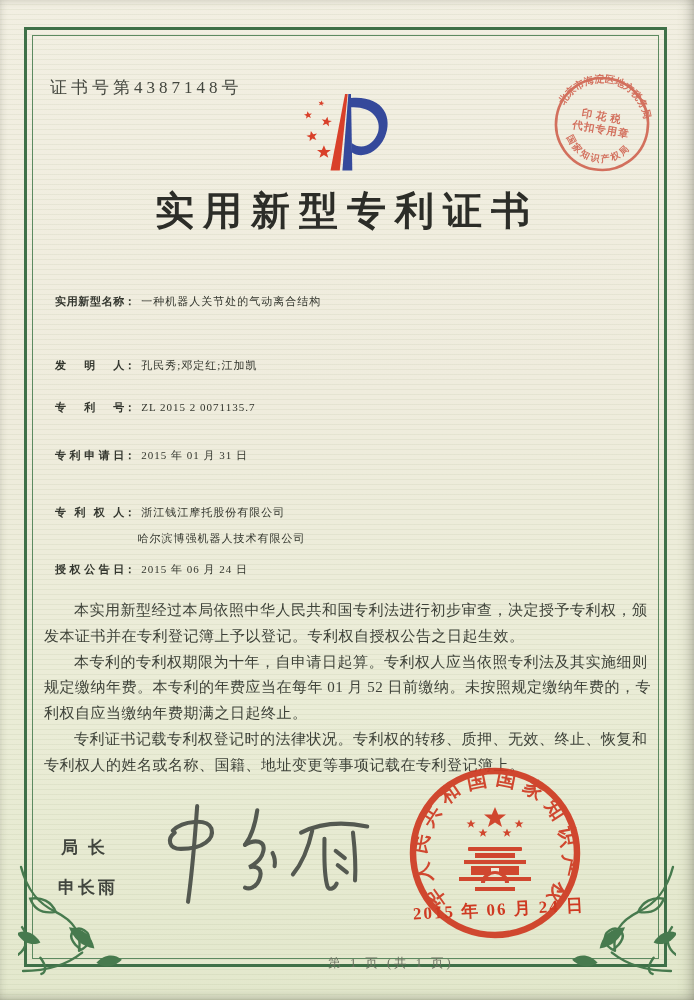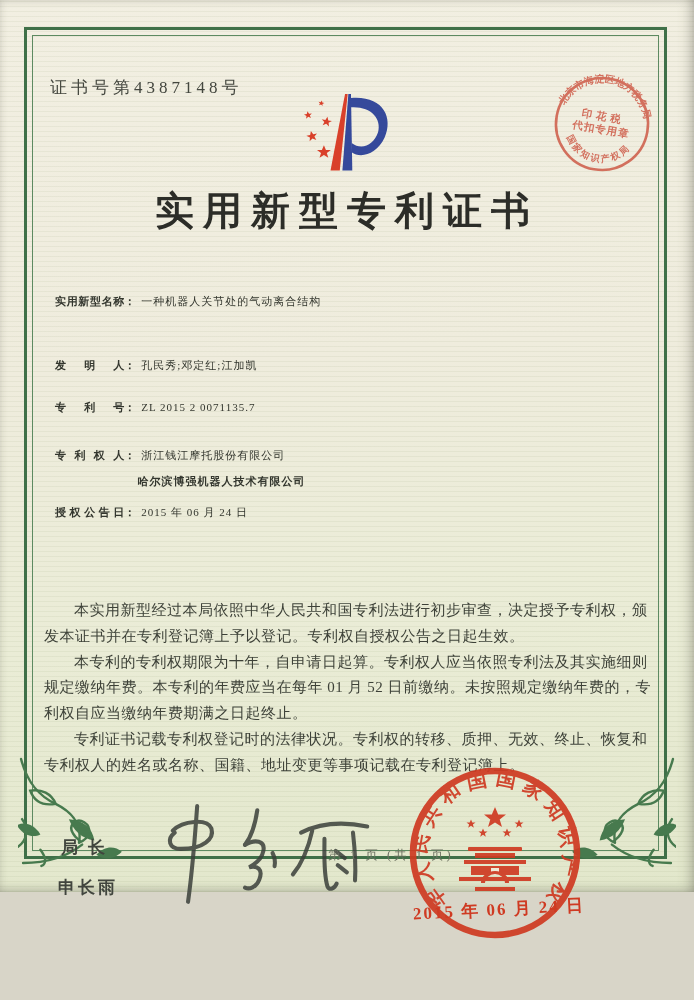--- a/index.html
+++ b/index.html
@@ -2,21 +2,21 @@
 <html><head>
 <meta charset="utf-8">
 <style>
   html,body{margin:0;padding:0;}
   body{
     width:694px;height:1000px;overflow:hidden;
     font-family:"Liberation Serif","DejaVu Serif",serif;
     background:#d8d5c8;
   }
   .sheet{
-    position:relative;width:694px;height:892px;
+    position:relative;width:694px;height:1000px;
     background:
       repeating-linear-gradient(0deg, rgba(125,145,95,0.09) 0px, rgba(125,145,95,0.09) 1px, transparent 1px, transparent 5px),
       linear-gradient(176deg,#f2efe2 0%,#efecdd 40%,#eaecd6 70%,#e2e7cb 100%);
     box-shadow:inset -9px 0 14px -7px rgba(90,90,80,0.45), inset 0 -7px 12px -6px rgba(90,90,80,0.35), inset 3px 3px 8px -4px rgba(120,120,110,0.25);
   }
   
   .frame-outer{position:absolute;left:24px;top:27px;right:27px;bottom:33px;border:3px solid #3f7048;}
   .frame-inner{position:absolute;left:32px;top:35px;right:35px;bottom:41px;border:1px solid #5d8a61;}
   .corner{position:absolute;width:112px;height:112px;}
   .corner-br{right:18px;bottom:24px;}
@@ -30,21 +30,21 @@
     font-size:39px;font-weight:600;letter-spacing:9px;color:#2c2d28;margin:0;}
   
   .tax-seal{position:absolute;left:550px;top:72px;transform:rotate(10deg);opacity:.88;}
   
   .fields{position:absolute;left:55px;top:288px;right:42px;font-size:11px;color:#33362e;}
   .f-row{line-height:26px;}
   .row1{margin-bottom:38px;} .row2{margin-bottom:16px;} .row3{margin-bottom:22px;} .row4{margin-bottom:31px;} .row5{margin-bottom:5px;}
   .f-label{display:inline-block;width:6.3em;text-align:justify;text-align-last:justify;font-weight:600;vertical-align:top;}
   .f-colon{font-weight:600;margin-right:6px;}
   .f-value{font-weight:500;letter-spacing:1px;}
-  .f-value2{margin-left:7.5em;font-weight:700;letter-spacing:1px;line-height:26px;}
+  .f-value2{margin-left:7.5em;font-weight:400;letter-spacing:1px;line-height:26px;}
   
   .body-text{position:absolute;left:44px;right:42px;top:598px;font-size:15px;line-height:1.72;color:#3d4138;}
   .body-text p{margin:0;text-indent:2em;letter-spacing:0.5px;}
   
   .officer{position:absolute;left:58px;top:836px;font-size:17px;color:#41453e;font-weight:600;text-align:center;}
   .officer-title{letter-spacing:10px;}
   .officer-name{margin-top:17px;letter-spacing:3px;}
   .signature{position:absolute;left:158px;top:798px;}
   
   .issue-seal{position:absolute;left:406px;top:764px;opacity:.92;}
@@ -135,20 +135,23 @@
   <div class="fields">
     <div class="f-row row1">
       <span class="f-label">实用新型名称</span><span class="f-colon">：</span><span class="f-value">一种机器人关节处的气动离合结构</span>
     </div>
     <div class="f-row row2">
       <span class="f-label">发明人</span><span class="f-colon">：</span><span class="f-value">孔民秀;邓定红;江加凯</span>
     </div>
     <div class="f-row row3">
       <span class="f-label">专利号</span><span class="f-colon">：</span><span class="f-value">ZL 2015 2 0071135.7</span>
     </div>
+    <div class="f-row row4">
+      <span class="f-label">专利申请日</span><span class="f-colon">：</span><span class="f-value">2015 年 01 月 31 日</span>
+    </div>
     <div class="f-row row5">
       <span class="f-label">专利权人</span><span class="f-colon">：</span><span class="f-value">浙江钱江摩托股份有限公司</span>
       <div class="f-value2">哈尔滨博强机器人技术有限公司</div>
     </div>
     <div class="f-row">
       <span class="f-label">授权公告日</span><span class="f-colon">：</span><span class="f-value">2015 年 06 月 24 日</span>
     </div>
   </div>
 
   <div class="body-text">

